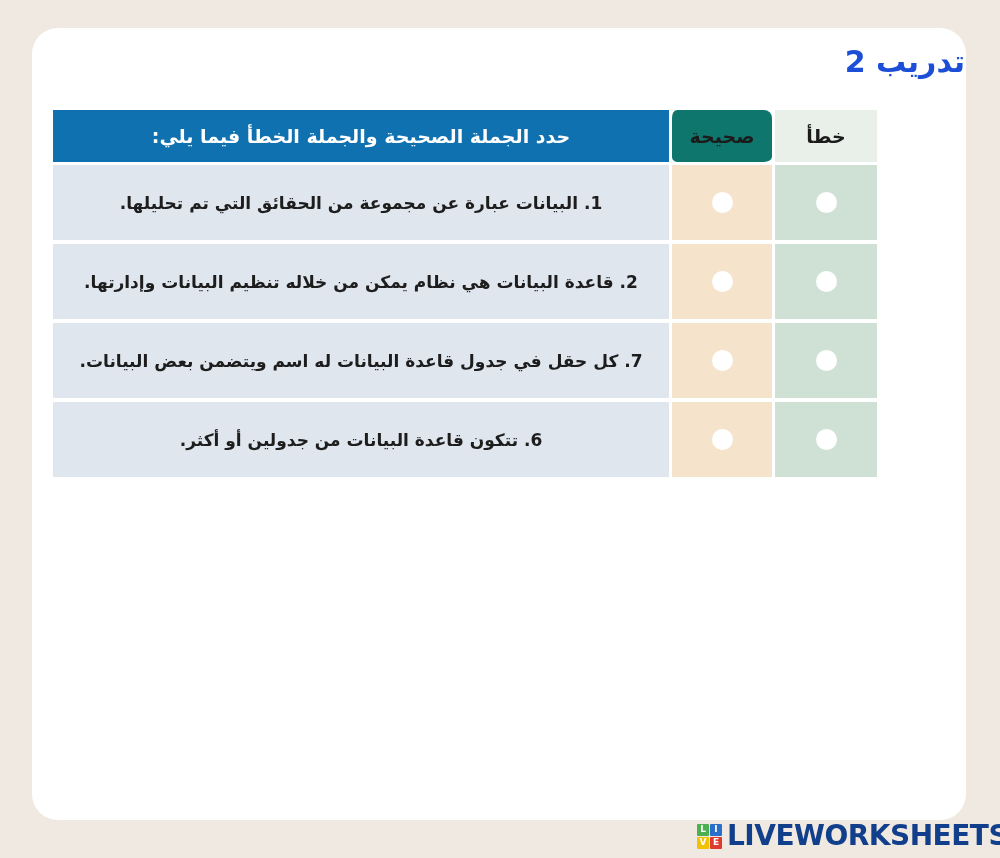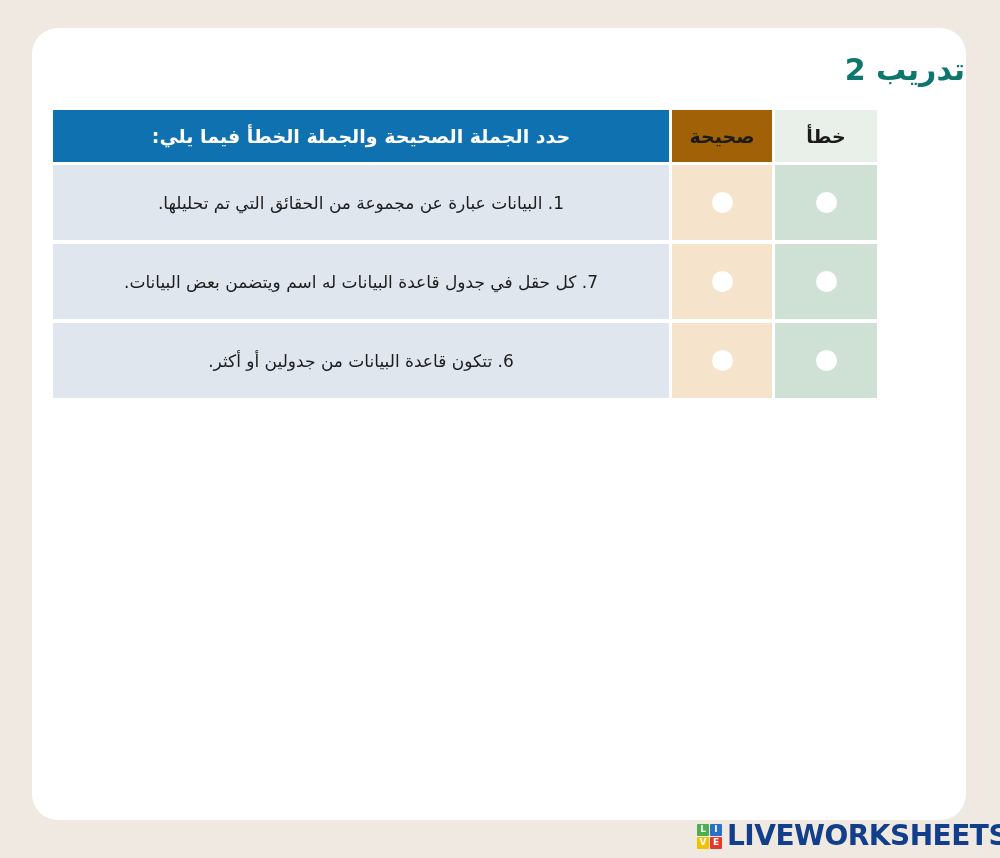--- a/index.html
+++ b/index.html
@@ -22,24 +22,24 @@
     top: 28px;
     width: 934px;
     height: 792px;
     background: #ffffff;
     border-radius: 26px;
   }
 
   .page-title {
     position: absolute;
     right: 35px;
-    top: 52px;
+    top: 44px;
     font-size: 30px;
     font-weight: bold;
-    color: #0f766e;
+    color: #1d4ed8;
     letter-spacing: 0.5px;
     line-height: 1.2;
     direction: rtl;
     white-space: nowrap;
   }
 
   .quiz-table {
     position: absolute;
     left: 53px;
     top: 110px;
@@ -63,27 +63,28 @@
     font-size: 19px;
     font-weight: bold;
     text-align: center;
     border-bottom: 3px solid #ffffff;
     border-left: 3px solid #ffffff;
     margin-left: 40px;
   }
   .th-right {
     width: 96px;
     height: 48px;
-    background: #a16207;
+    background: #0f766e;
     color: #1b1b1b;
     font-size: 19px;
     font-weight: bold;
     text-align: center;
     border-bottom: 3px solid #ffffff;
     border-left: 3px solid #ffffff;
+    border-radius: 8px;
   }
   .th-prompt {
     height: 48px;
     background: #1071b0;
     color: #ffffff;
     font-size: 19px;
     font-weight: bold;
     text-align: center;
     border-bottom: 3px solid #ffffff;
     padding: 0 14px;
@@ -102,21 +103,21 @@
     height: 71px;
     text-align: center;
     border-bottom: 4px solid #ffffff;
     border-left: 3px solid #ffffff;
   }
   .cell-statement {
     background: #dfe6ee;
     height: 71px;
     color: #1d1d1d;
     font-size: 17px;
-    font-weight: normal;
+    font-weight: bold;
     text-align: center;
     border-bottom: 4px solid #ffffff;
     padding: 0 18px;
     direction: rtl;
   }
 
   .radio-dot {
     display: inline-block;
     width: 21px;
     height: 21px;
@@ -179,20 +180,25 @@
       <th class="th-wrong">خطأ</th>
       <th class="th-right">صحيحة</th>
       <th class="th-prompt">حدد الجملة الصحيحة والجملة الخطأ فيما يلي:</th>
     </tr>
   </thead>
   <tbody>
     <tr>
       <td class="cell-wrong"><span class="radio-dot"></span></td>
       <td class="cell-right"><span class="radio-dot"></span></td>
       <td class="cell-statement">1. البيانات عبارة عن مجموعة من الحقائق التي تم تحليلها.</td>
+    </tr>
+    <tr>
+      <td class="cell-wrong"><span class="radio-dot"></span></td>
+      <td class="cell-right"><span class="radio-dot"></span></td>
+      <td class="cell-statement">2. قاعدة البيانات هي نظام يمكن من خلاله تنظيم البيانات وإدارتها.</td>
     </tr>
     <tr>
       <td class="cell-wrong"><span class="radio-dot"></span></td>
       <td class="cell-right"><span class="radio-dot"></span></td>
       <td class="cell-statement">7. كل حقل في جدول قاعدة البيانات له اسم ويتضمن بعض البيانات.</td>
     </tr>
     <tr>
       <td class="cell-wrong"><span class="radio-dot"></span></td>
       <td class="cell-right"><span class="radio-dot"></span></td>
       <td class="cell-statement">6. تتكون قاعدة البيانات من جدولين أو أكثر.</td>

